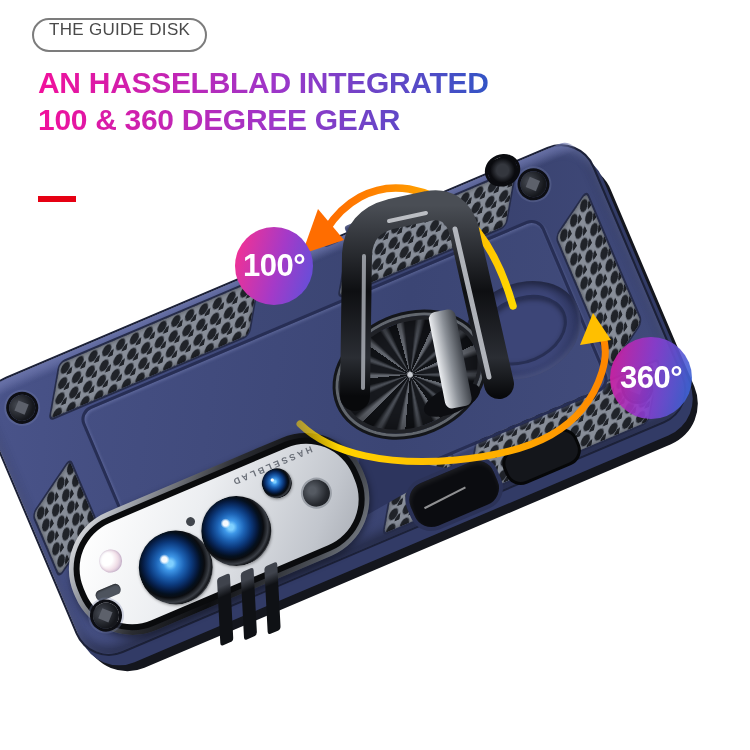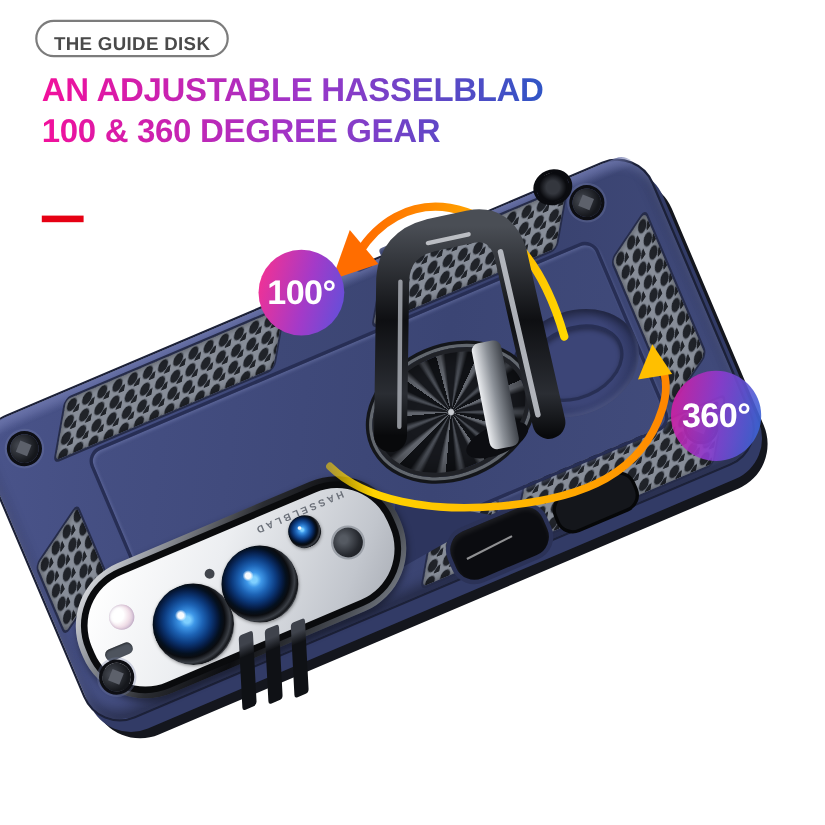--- a/index.html
+++ b/index.html
@@ -3,22 +3,22 @@
 <meta charset="utf-8">
 <style>
   html,body{margin:0;padding:0;}
   body{
     width:750px;height:750px;position:relative;overflow:hidden;
     background:#ffffff;font-family:"Liberation Sans",sans-serif;
   }
   
   .pill{
     position:absolute;left:32px;top:18px;height:30px;padding:0 15px;
-    border:2px solid #7c7c7c;border-radius:18px;display:flex;align-items:flex-end;
-    font-weight:bold;font-size:17px;color:#4a4a4a;letter-spacing:.3px;background:#fff;z-index:6;
+    border:2px solid #7c7c7c;border-radius:18px;display:flex;align-items:flex-start;
+    font-weight:normal;font-size:17px;color:#4a4a4a;letter-spacing:.3px;background:#fff;z-index:6;
   }
   .headline{position:absolute;left:38px;top:64px;z-index:6;}
   .hl-line{
     width:462px;font-weight:bold;font-size:30px;line-height:37px;letter-spacing:-.3px;
     background:linear-gradient(90deg,var(--pink,#f2109b) 0%,var(--mid-purple,#9c36c9) 52%,var(--blue,#2d56c5) 100%);
     -webkit-background-clip:text;background-clip:text;color:transparent;
   }
   .dash{position:absolute;left:38px;top:196px;width:38px;height:6px;background:var(--red,#e60013);z-index:6;}
 
   
@@ -133,21 +133,21 @@
   .b360{left:610px;top:337px;width:82px;height:82px;
     background:linear-gradient(100deg,rgba(216,28,156,.92) 0%,rgba(140,59,208,.9) 48%,rgba(47,106,214,.9) 100%);}
 </style>
 </head>
 <body>
 
 <div class="pill">
   <span>THE GUIDE DISK</span>
 </div>
 <div class="headline">
-  <div class="hl-line">AN ADJUSTABLE HASSELBLAD</div>
+  <div class="hl-line">AN HASSELBLAD INTEGRATED</div>
   <div class="hl-line">100 &amp; 360 DEGREE GEAR</div>
 </div>
 <div class="dash"></div>
 
 <div class="phone">
   <div class="case-under"></div>
   <div class="case-side"></div>
   <div class="case-top"></div>
   <div class="edge-band"></div>
 

